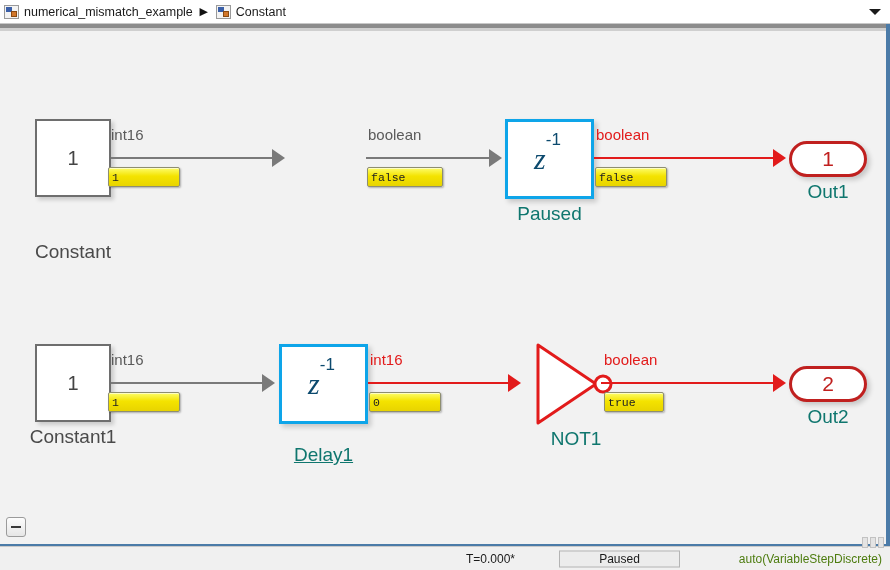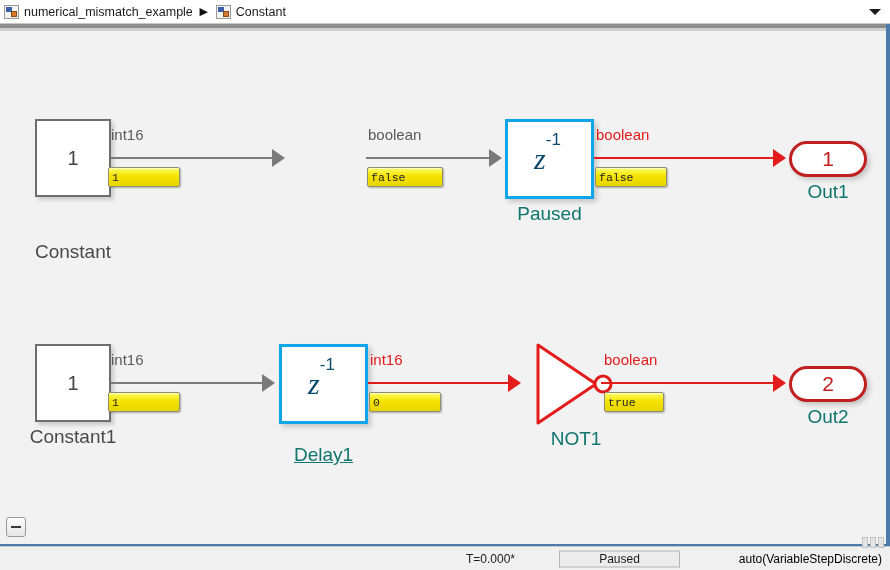--- a/index.html
+++ b/index.html
@@ -269,21 +269,21 @@
     left: 559px;
     width: 121px; height: 17px;
     box-sizing: border-box;
     border: 1px solid #b4b4b4;
     background: #ececec;
     display: flex; align-items: center; justify-content: center;
     font-size: 12px;
   }
   .sb-solver {
     right: 8px;
-    color: #000000;
+    color: #4d7c0f;
   }
   .sb-grip {
     position: absolute;
     right: 2px; bottom: 22px;
     width: 26px; height: 11px;
     display: flex; gap: 2px;
   }
   .sb-grip span {
     width: 6px; height: 11px;
     background: #e4e4e4;

